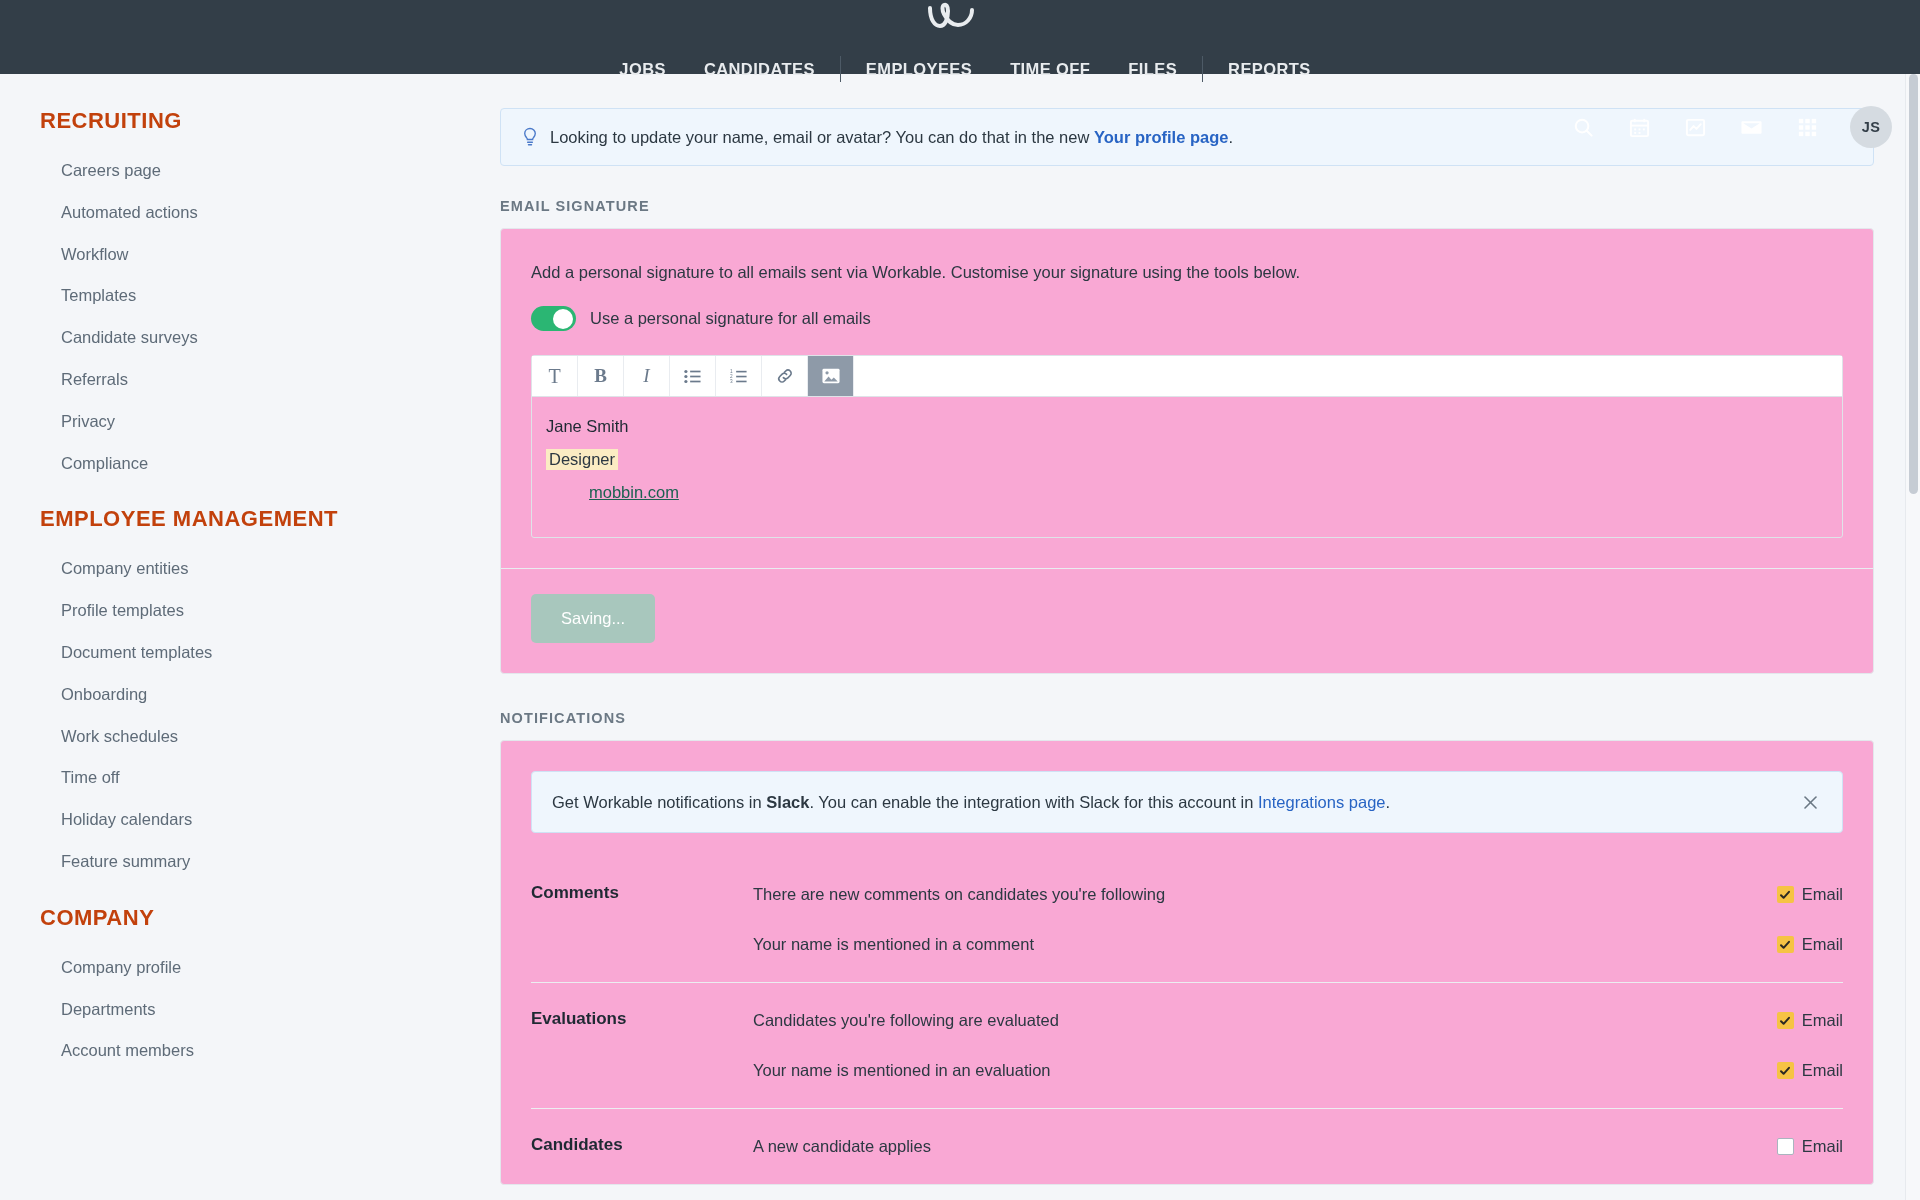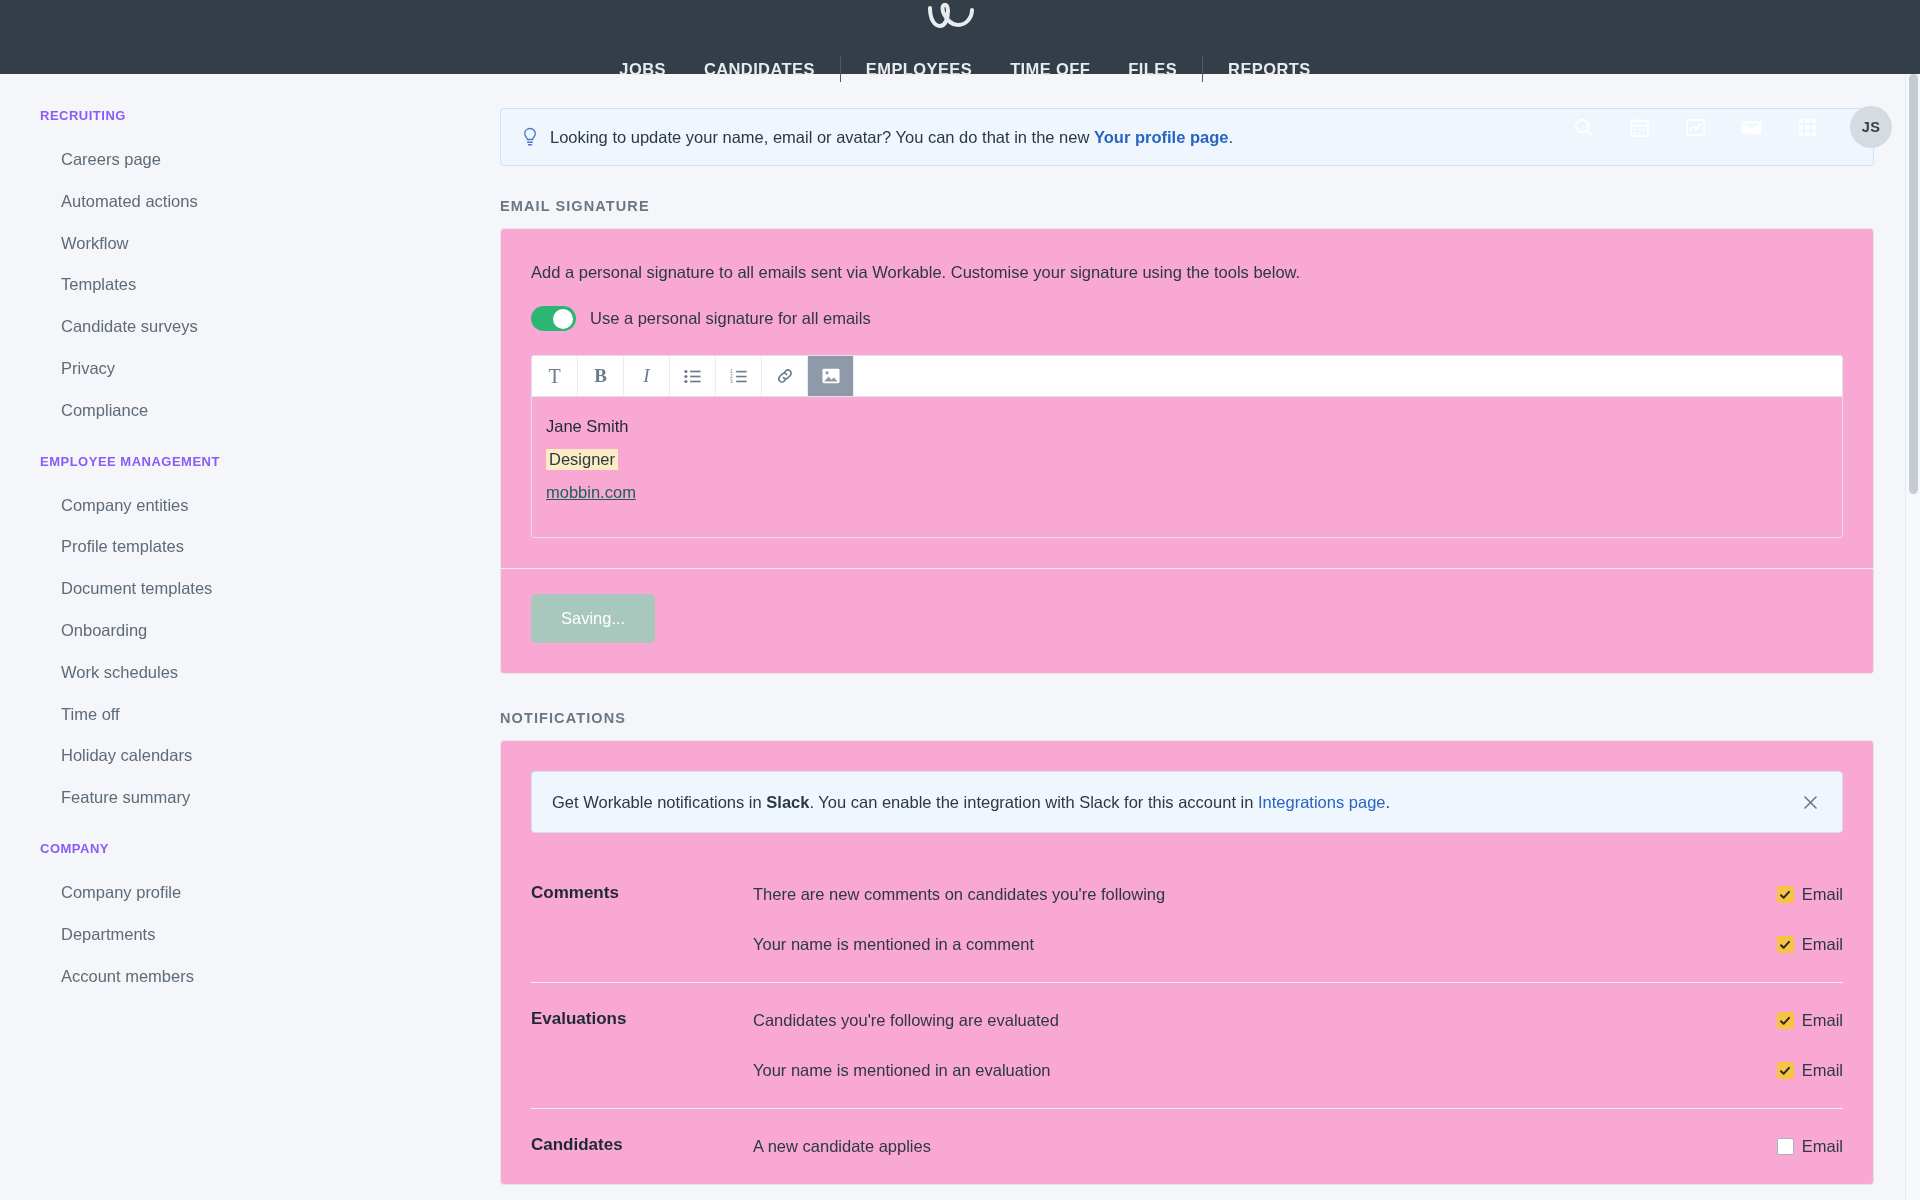--- a/index.html
+++ b/index.html
@@ -79,23 +79,23 @@
 
   
   .sidebar {
     width: 500px;
     flex: 0 0 500px;
     padding: 34px 0 0 0;
     background: #f4f6f9;
   }
   .side-group { margin-bottom: 12px; }
   .side-title {
-    font-size: 13px;
+    font-size: 22px;
     font-weight: bold;
-    color: #8b5cf6;
+    color: #c2410c;
     letter-spacing: 0.5px;
     padding: 0 0 4px 40px;
     margin-bottom: 12px;
   }
   .side-item {
     font-size: 16.5px;
     color: #5e6b78;
     padding: 11px 0 11px 61px;
     cursor: pointer;
     line-height: 1.2;
@@ -206,20 +206,21 @@
     display: inline-block;
     padding: 1px 3px;
     margin-bottom: 13px;
   }
   .sig-link {
     font-size: 16.5px;
     color: #1c6151;
     text-decoration: underline;
     display: block;
     cursor: pointer;
+    margin-left: 43px;
   }
 
   .card-footer {
     border-top: 1px solid #e9ecf0;
     padding: 25px 30px 30px 30px;
   }
   .btn-saving {
     background: #a8c7bd;
     color: #ffffff;
     font-size: 16.5px;
@@ -381,20 +382,21 @@
 
   <aside class="sidebar">
 
     <div class="side-group">
       <div class="side-title">RECRUITING</div>
       <div class="side-item">Careers page</div>
       <div class="side-item">Automated actions</div>
       <div class="side-item">Workflow</div>
       <div class="side-item">Templates</div>
       <div class="side-item">Candidate surveys</div>
+      <div class="side-item">Referrals</div>
       <div class="side-item">Privacy</div>
       <div class="side-item">Compliance</div>
     </div>
 
     <div class="side-group">
       <div class="side-title">EMPLOYEE MANAGEMENT</div>
       <div class="side-item">Company entities</div>
       <div class="side-item">Profile templates</div>
       <div class="side-item">Document templates</div>
       <div class="side-item">Onboarding</div>

